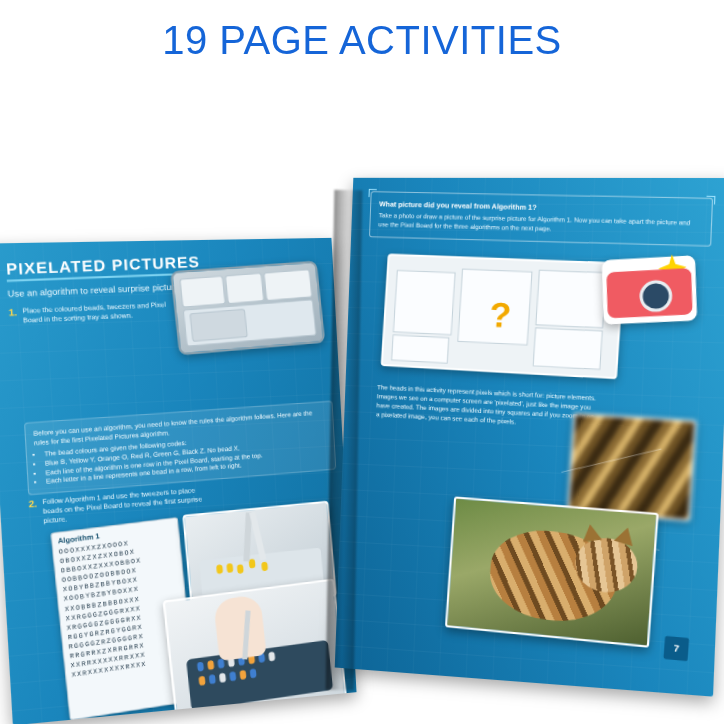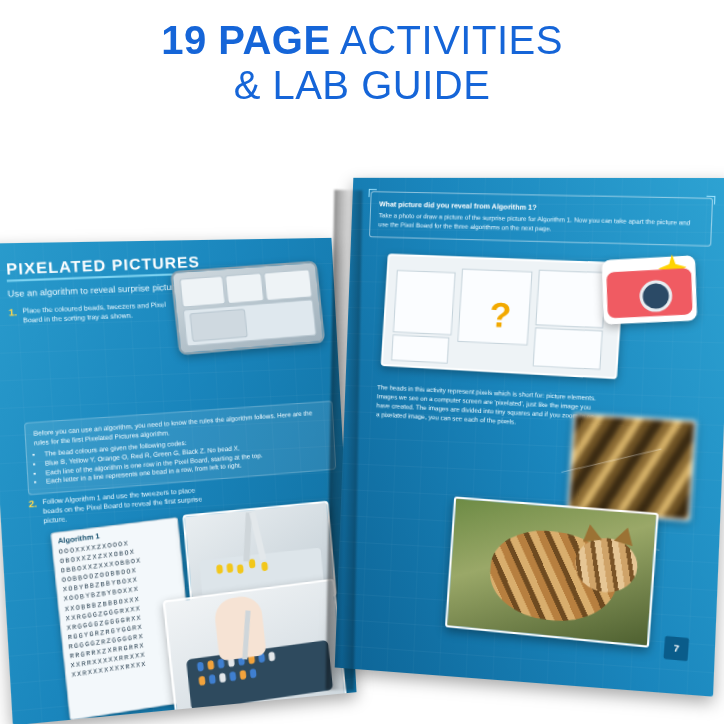--- a/index.html
+++ b/index.html
@@ -8,21 +8,21 @@
     background:#ffffff;
     font-family:"Liberation Sans", sans-serif;
     overflow:hidden;
     position:relative;
   }
   .headline{
     position:absolute;left:0;top:18px;width:724px;text-align:center;
     color:#1565d8;letter-spacing:.5px;line-height:1.12;
   }
   .headline .l1{font-size:40px;font-weight:400;}
-  .headline .l1 b{font-weight:700;}
+  .headline .l1 b{font-weight:400;}
   .headline .l2{font-size:40px;font-weight:400;}
 
   
   .book{
     position:absolute;left:8px;top:138px;width:708px;height:570px;
   }
   .page{
     position:absolute;
     background:#1b8fc4;
     box-shadow:0 6px 16px rgba(0,0,0,.35);
@@ -186,21 +186,20 @@
     position:absolute;background:rgba(255,255,255,.35);height:1px;transform-origin:left center;
   }
 </style>
 </head>
 <body>
 
 <div class="headline">
   <div class="l1">
     <b>19 PAGE</b><span> ACTIVITIES</span>
   </div>
-  <div class="l2">&amp; LAB GUIDE</div>
 </div>
 
 <div class="book">
 
   <div class="page page-left">
     <div class="circuit"></div>
     <div class="lp-inner">
       <div class="title-pix">PIXELATED PICTURES</div>
       <div class="subtitle-pix">Use an algorithm to reveal surprise pictures.</div>
 

